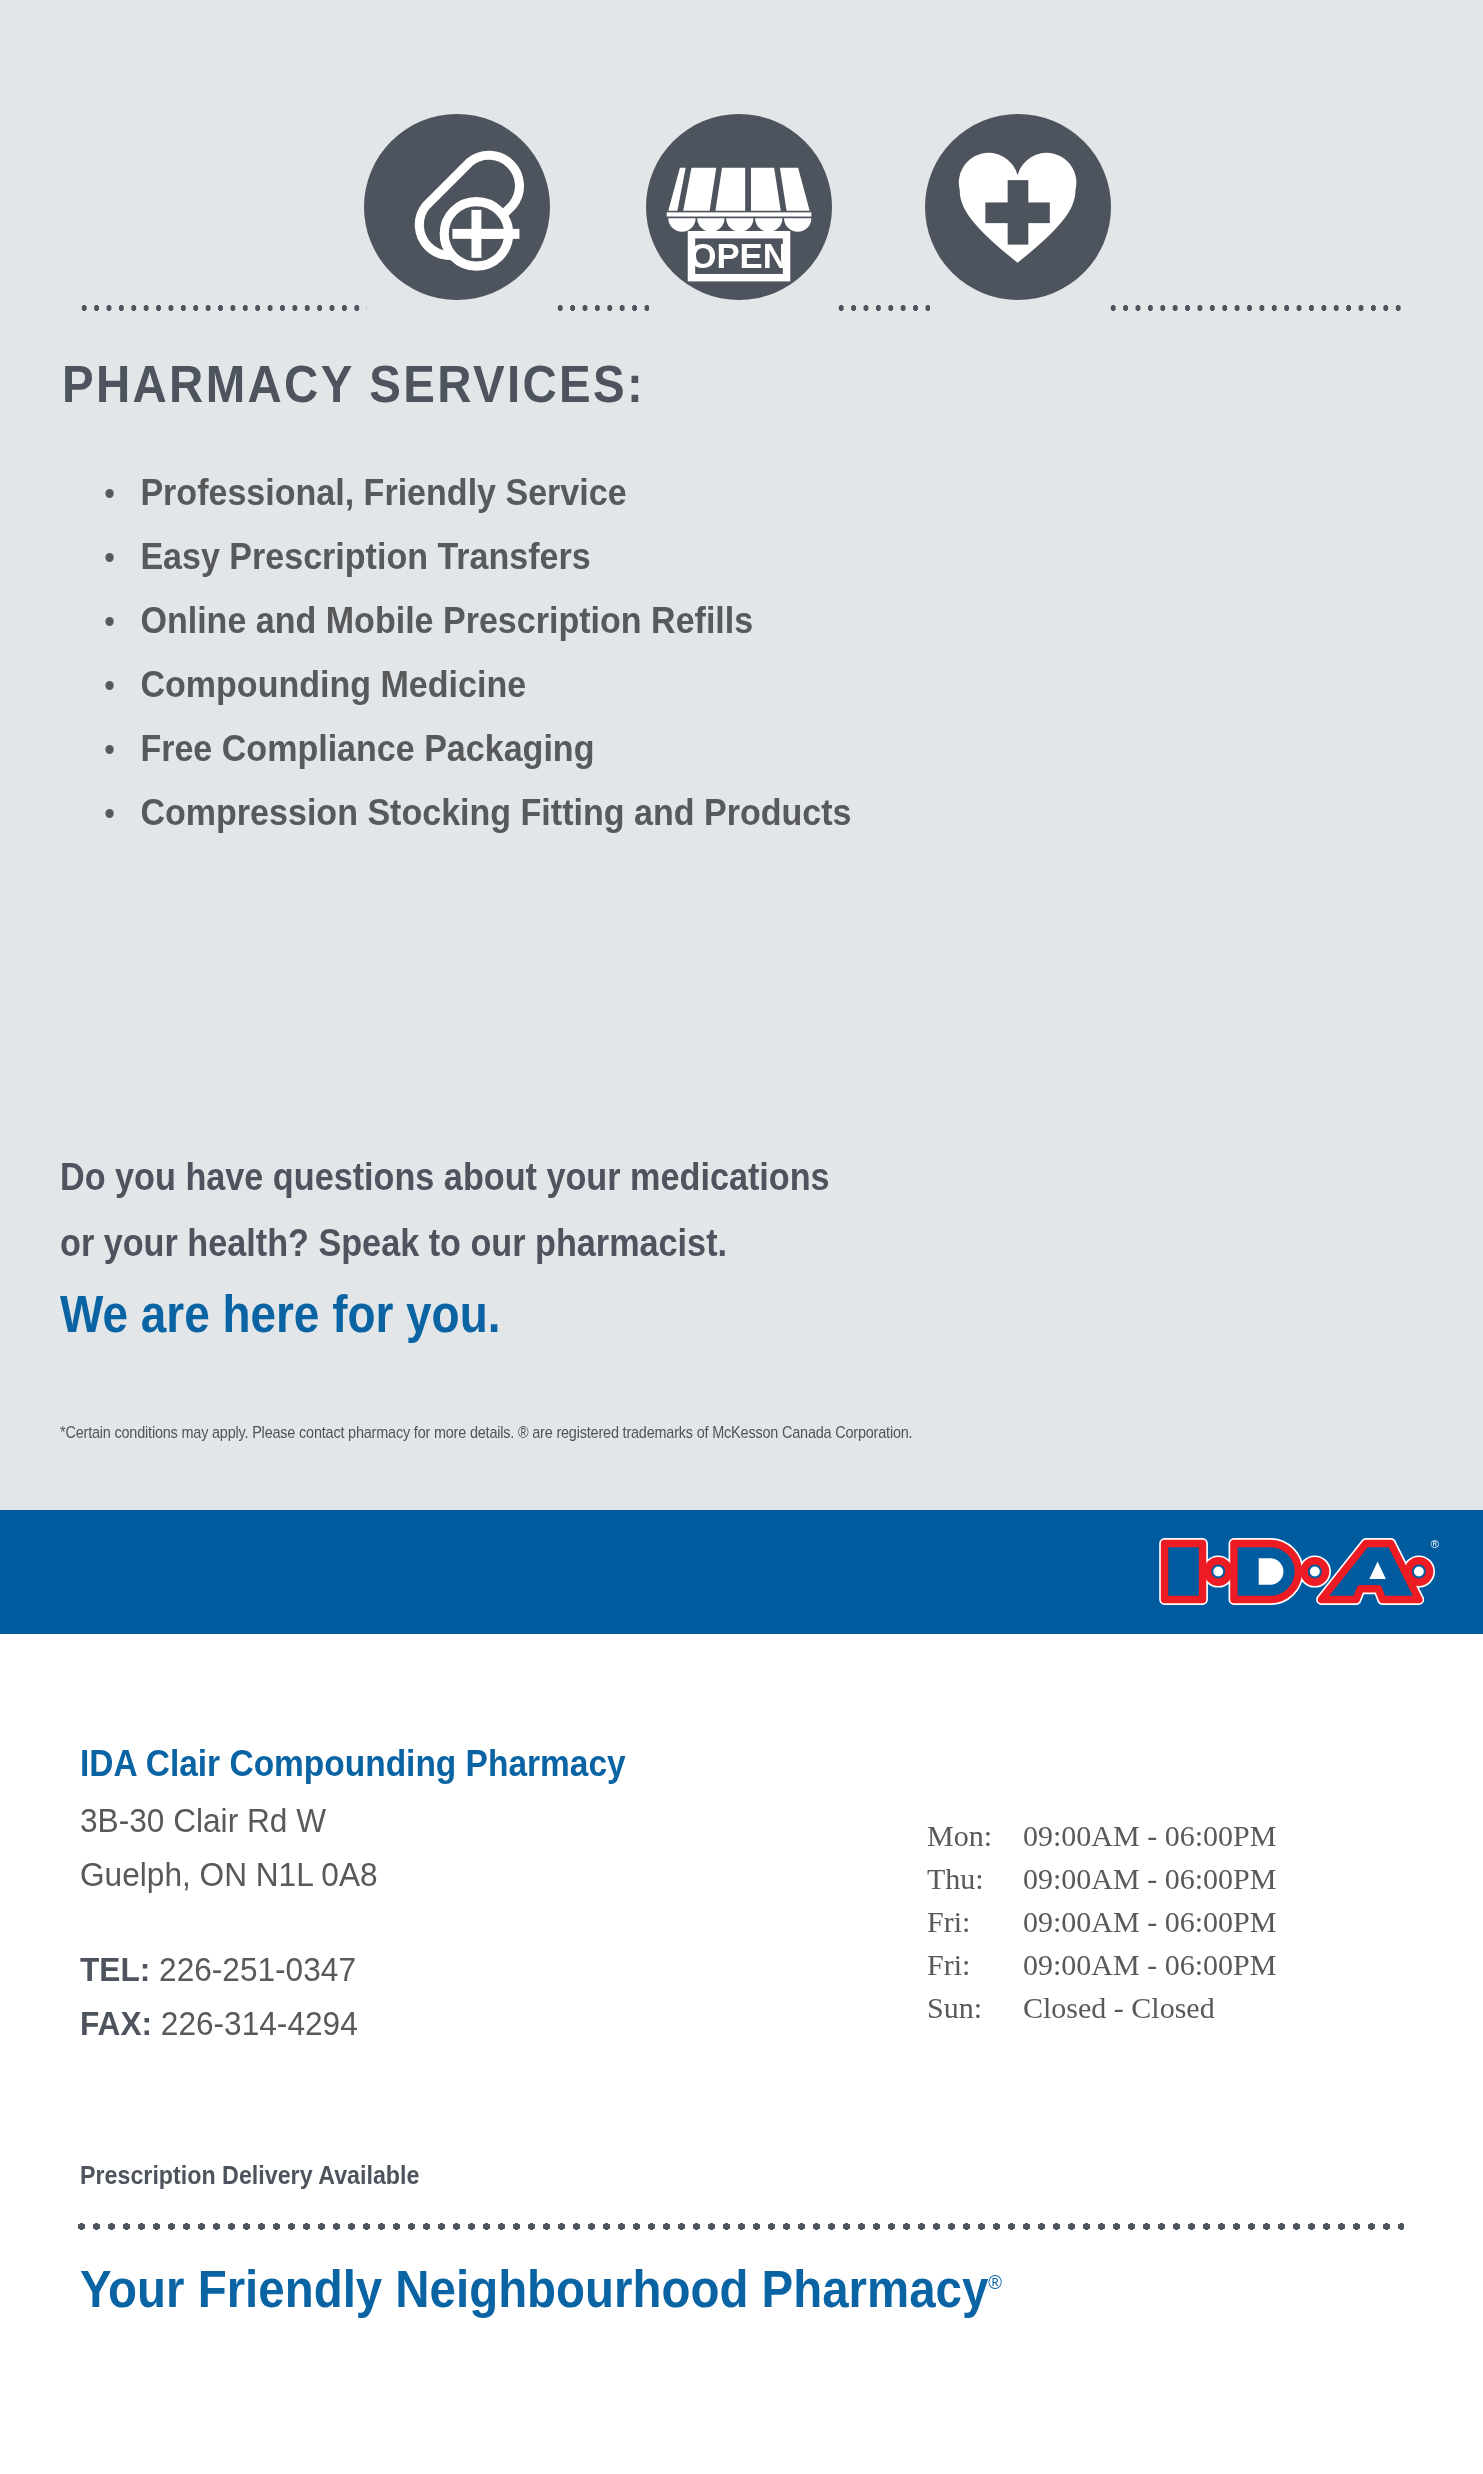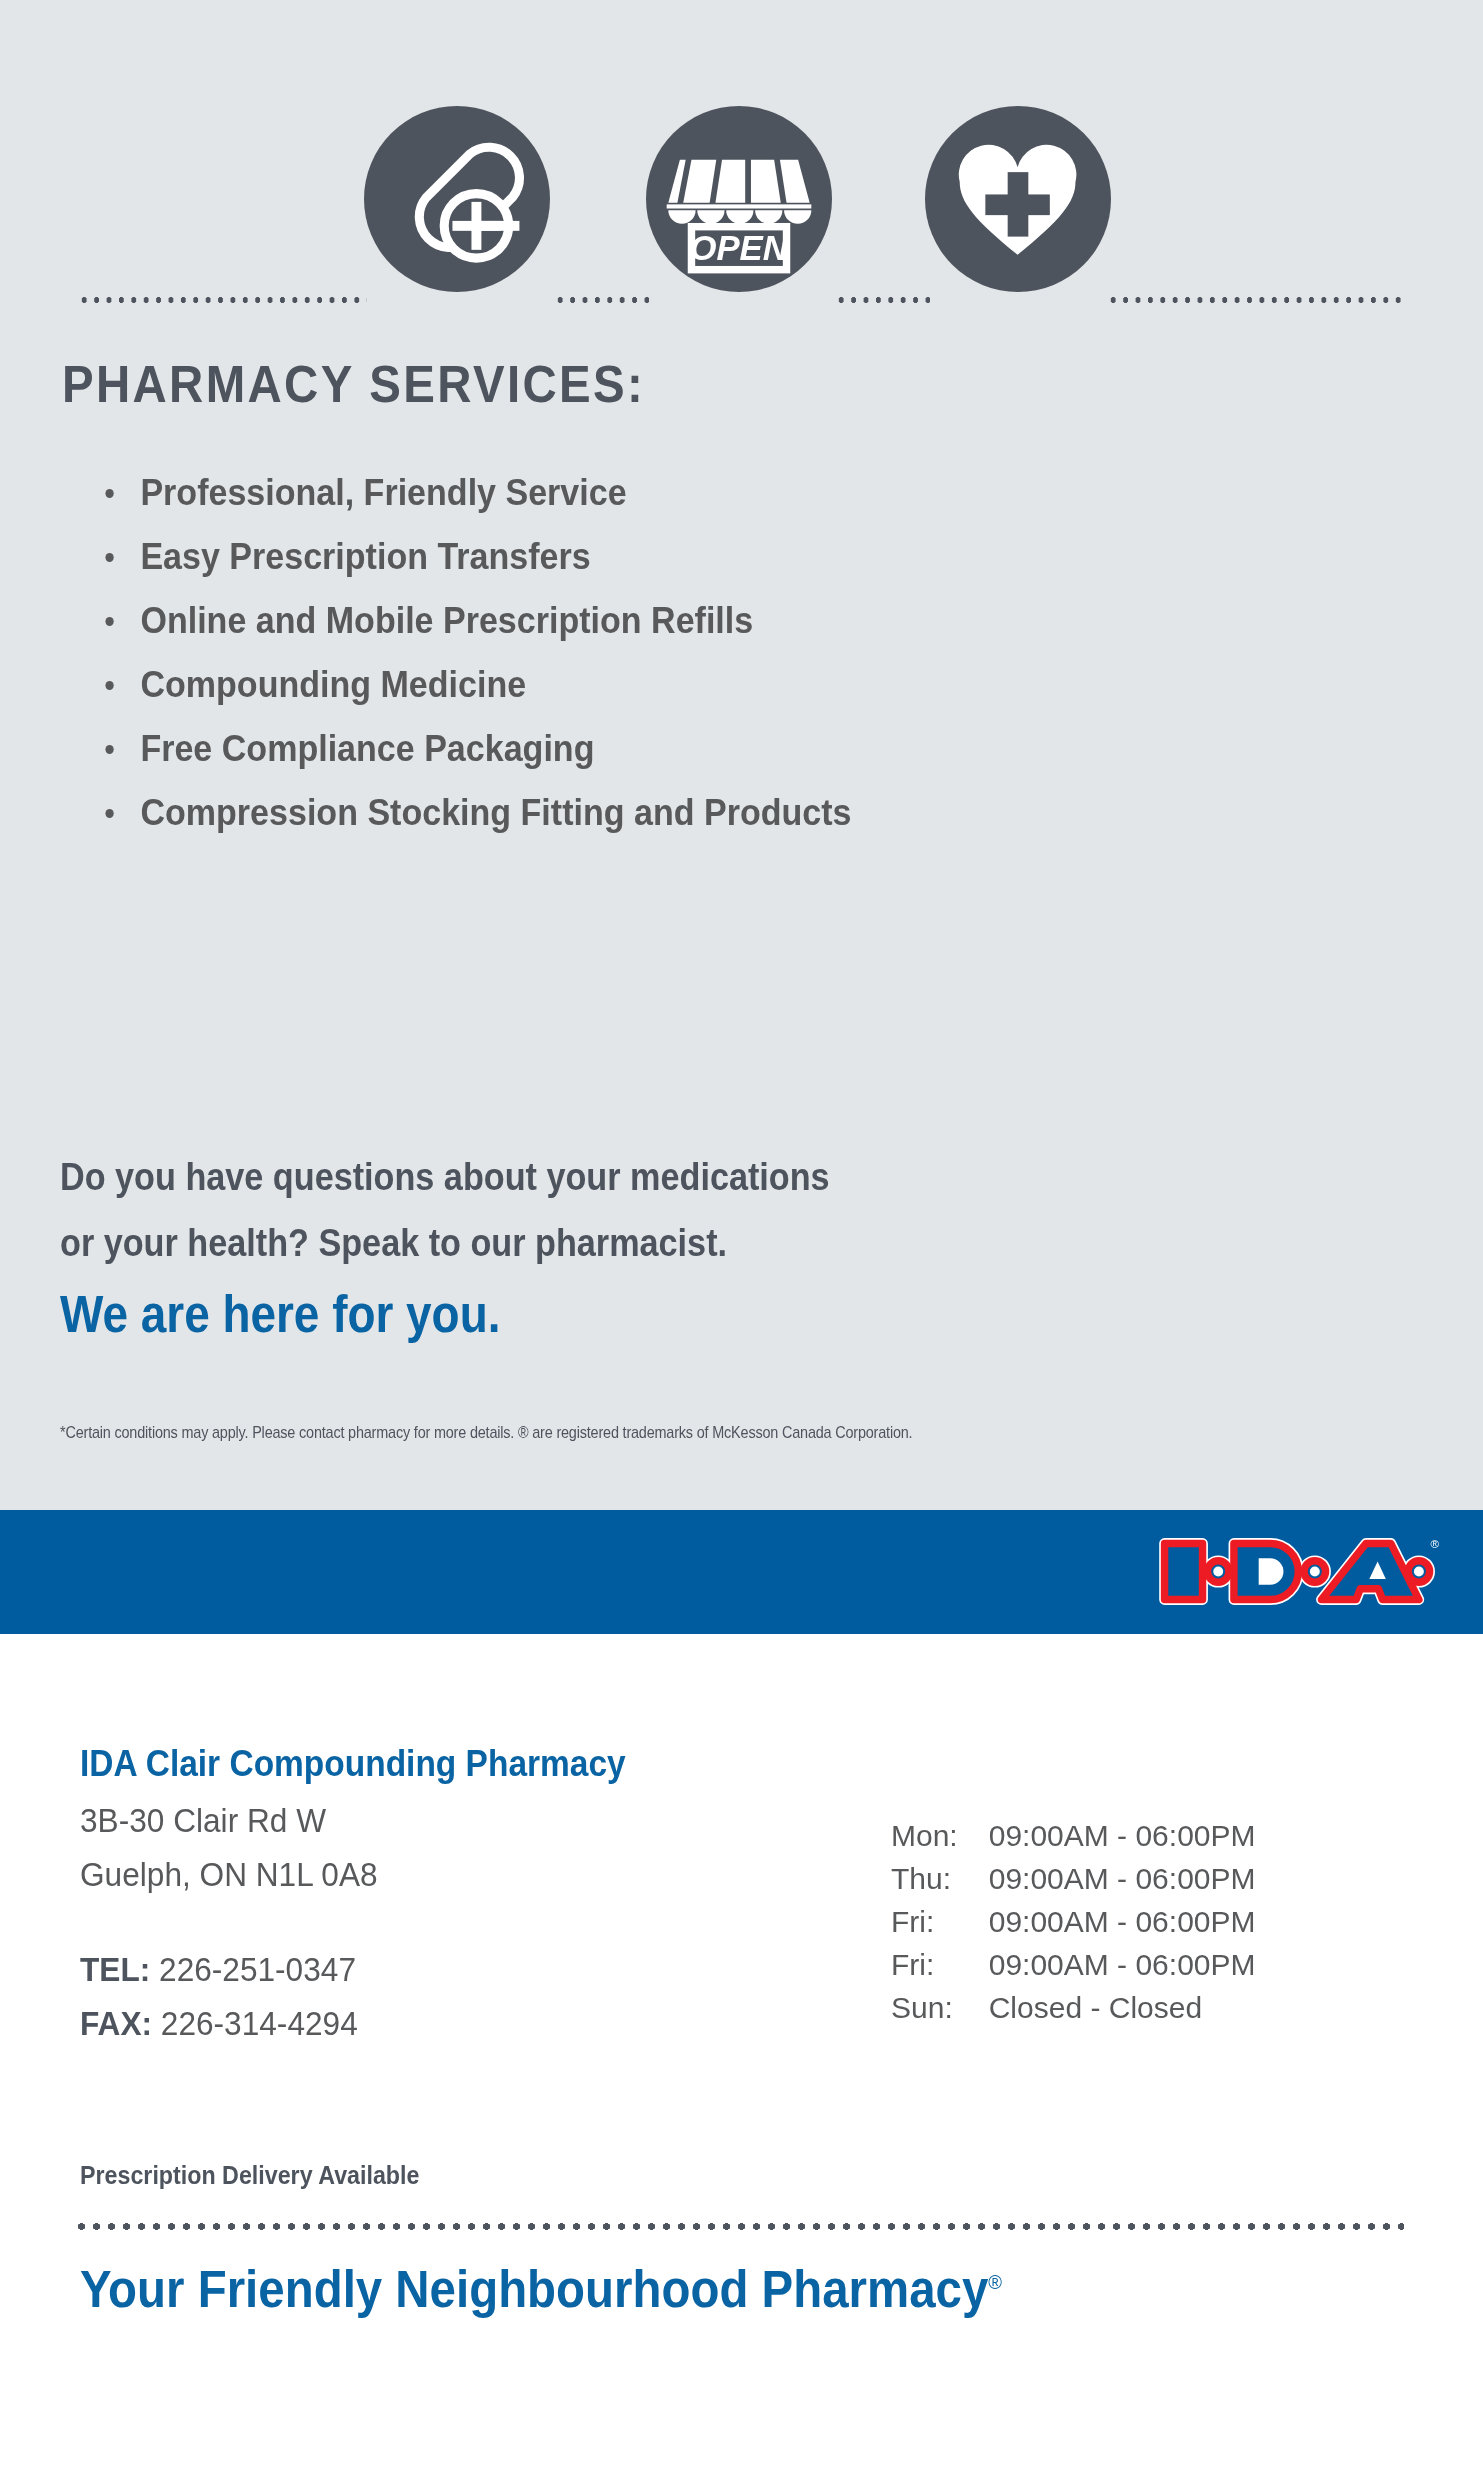--- a/index.html
+++ b/index.html
@@ -22,24 +22,23 @@
     top: 0;
     width: 1483px;
     height: 1510px;
     background: #e3e6e8;
   }
 
   
   .icon-strip {
     position: absolute;
     left: 0;
-    top: 106px;
+    top: 114px;
     width: 1432px;
     height: 186px;
-    font-style: italic;
   }
   .dotline {
     position: absolute;
     top: 191px;
     height: 5.8px;
     background-image: radial-gradient(circle closest-side, #4e545e 99%, transparent 100%);
     background-size: 12.4px 5.8px;
     background-repeat: repeat-x;
   }
   .dotline.l1 { left: 78px;  width: 289px; }
@@ -205,23 +204,24 @@
     font-size: 25px;
     font-weight: bold;
     color: #4e545e;
     transform: scaleX(0.93);
     transform-origin: left top;
   }
 
   
   .hours {
     position: absolute;
-    left: 891px;
+    left: 927px;
     top: 1814px;
     border-collapse: collapse;
+    font-family: Liberation Serif, serif;
   }
   .hours td {
     font-size: 30px;
     line-height: 43px;
     color: #58595b;
     padding: 0;
     vertical-align: top;
     white-space: nowrap;
   }
   .hours td.day { padding-right: 31px; }

